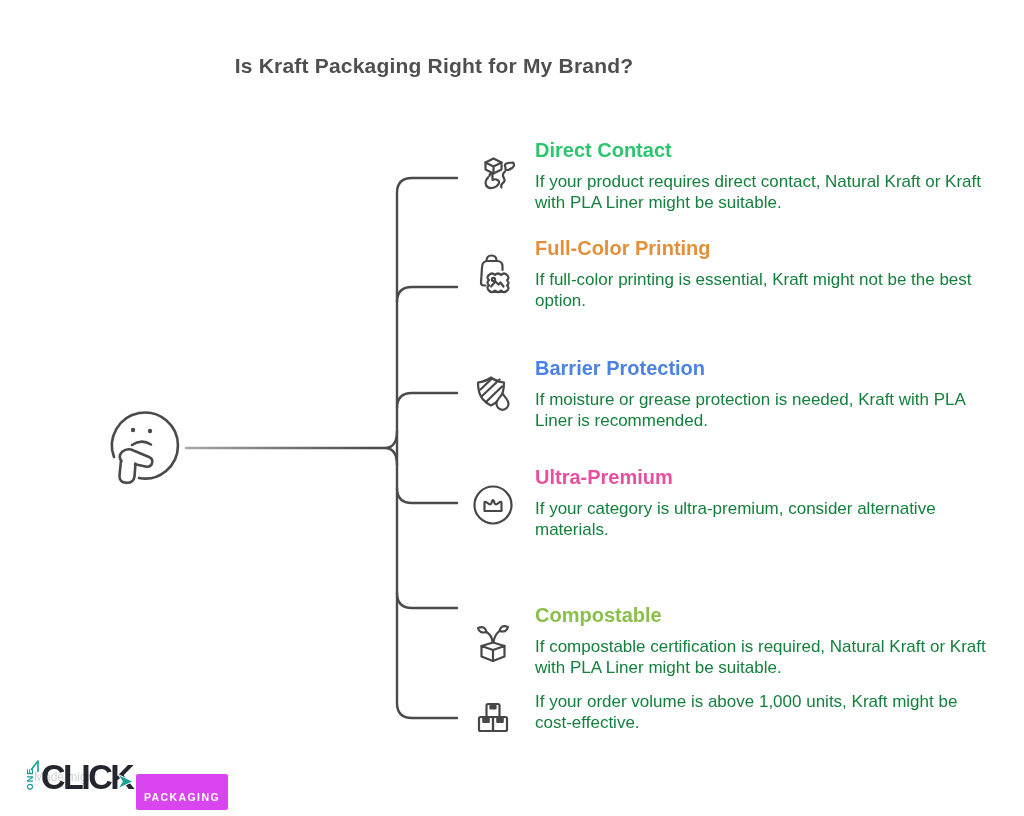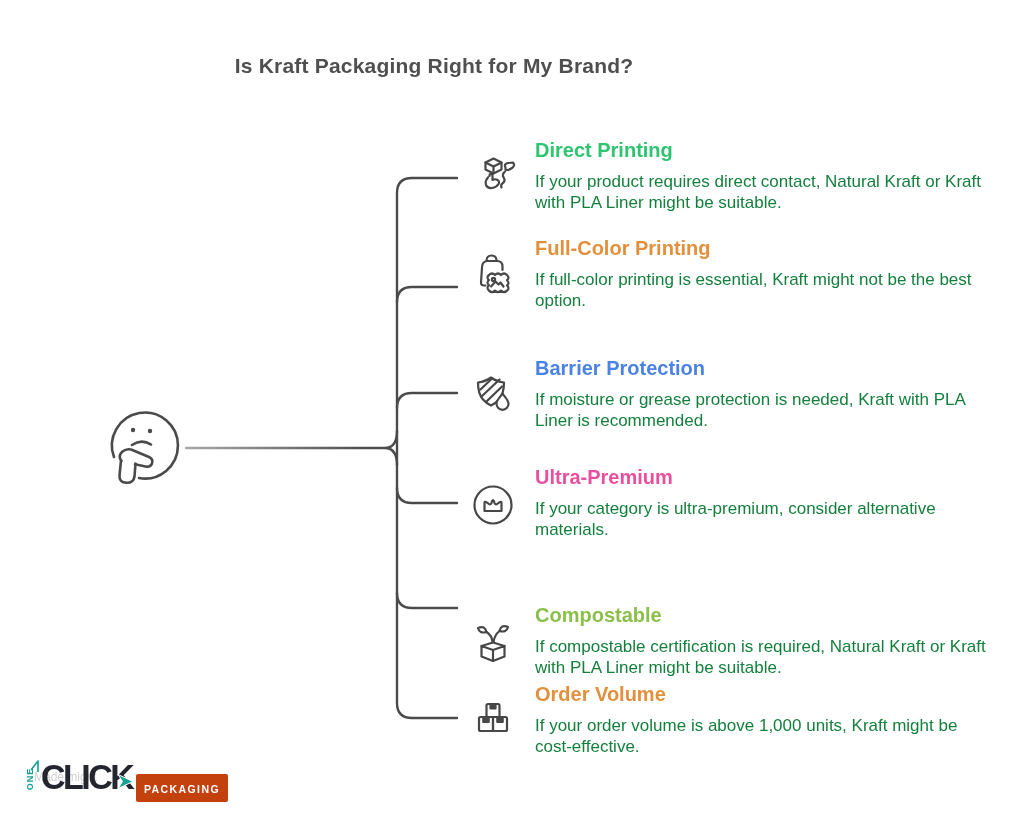--- a/index.html
+++ b/index.html
@@ -26,22 +26,22 @@
     font-size:9px;font-weight:700;letter-spacing:1px;color:#16a096;
   }
   .logo-one-mark{position:absolute;left:1px;top:2px;}
   .logo-click{
     position:absolute;left:13px;top:0px;
     font-size:34px;font-weight:900;letter-spacing:-2.5px;color:#23262e;
     transform:scaleY(1.04);transform-origin:top left;
   }
   .logo-cursor{position:absolute;left:88px;top:16px;}
   .logo-pkg-box{
-    position:absolute;left:108px;top:17px;background:#c2410c;border-radius:2px;
-    padding:5px 8px 5px 8px;
+    position:absolute;left:108px;top:17px;background:#d946ef;border-radius:2px;
+    padding:13px 8px 5px 8px;
   }
   .logo-pkg-box span{color:#ffffff;font-size:10.5px;font-weight:700;letter-spacing:1.4px;}
   .logo-watermark{
     position:absolute;left:6px;top:13px;font-size:12px;color:#8a8a8a;opacity:.40;white-space:nowrap;
   }
 </style>
 </head>
 <body>
 
 <div class="canvas">
@@ -82,21 +82,21 @@
       <svg width="48" height="48" viewBox="0 0 48 48">
         <g fill="none" stroke="#474747" stroke-width="2.2" stroke-linecap="round" stroke-linejoin="round">
           <path d="M16.5,8.5 L24.5,4.5 L32.5,8.5 L32.5,15.5 L24.5,19.5 L16.5,15.5 Z"></path>
           <path d="M16.5,8.5 L24.5,12.5 L32.5,8.5 M24.5,12.5 L24.5,19.5"></path>
           <path d="M20.5,22 Q20.5,19.8 22,19.8 Q23.5,19.8 23.5,22 L23.5,26 Q26,24.5 28.5,26 Q31,27.5 29.5,30 Q27.5,33.5 23,34 Q18.5,34.5 17,31 Q15.8,28 17.5,25.5 L19,23.5"></path>
           <path d="M36.5,13.5 Q34.5,10 39,9 L44,8.5 Q46.5,11.5 43,14 Q38.5,17 36.5,15.5 Z"></path>
           <path d="M36,17.5 Q32.5,20.5 34.8,23.8 Q36.8,26.8 33.5,29.3 Q31.5,30.8 32.5,33.5"></path>
         </g>
       </svg>
     </div>
-    <h2 class="sec-title" style="color: rgb(46, 196, 112);">Direct Printing</h2>
+    <h2 class="sec-title" style="color: rgb(46, 196, 112);">Direct Contact</h2>
     <p class="sec-desc">If your product requires direct contact, Natural Kraft or Kraft<br>with PLA Liner might be suitable.</p>
   </div>
 
   <div class="section" style="top:236px">
     <div class="icon-wrap">
       <svg width="48" height="48" viewBox="0 0 48 48">
         <g fill="none" stroke="#474747" stroke-width="2.2" stroke-linecap="round" stroke-linejoin="round">
           <path d="M17.5,9 Q17.5,3.5 22.5,3.5 Q27.5,3.5 27.5,8.5"></path>
           <path d="M13,15.5 Q13,9 19,9 L28,9 Q33.5,9 33.5,14.5 L33.5,18 M13,15.5 L12,30.5 Q11.8,33.5 15,33.5 L16.5,33.5"></path>
           <path d="M20,23 q3,-3 6,0 q3,-3 6,0 q3,-3 6,0 q3,3 0,5.2 q3,3 0,5.2 q3,3 0,5.2 q-3,3 -6,0 q-3,3 -6,0 q-3,3 -6,0 q-3,-3 0,-5.2 q-3,-3 0,-5.2 q-3,-3 0,-5.2 Z"></path>
@@ -158,21 +158,20 @@
         <g fill="none" stroke="#474747" stroke-width="2.2" stroke-linecap="round" stroke-linejoin="round">
           <rect x="17.5" y="6" width="13" height="13" rx="1.5"></rect>
           <path d="M21.5,6 L21.5,10.5 L26.5,10.5 L26.5,6 M22.7,6.8 L23.3,9 L24,6.8 L24.7,9 L25.3,6.8"></path>
           <rect x="10" y="19" width="14" height="14" rx="1.5"></rect>
           <path d="M14.3,19 L14.3,24 L19.7,24 L19.7,19 M15.4,19.6 L16.1,22.2 L17,19.6 L17.9,22.2 L18.6,19.6"></path>
           <rect x="24" y="19" width="14" height="14" rx="1.5"></rect>
           <path d="M28.3,19 L28.3,24 L33.7,24 L33.7,19 M29.4,19.6 L30.1,22.2 L31,19.6 L31.9,22.2 L32.6,19.6"></path>
         </g>
       </svg>
     </div>
-    <h2 class="sec-title" style="color: rgb(226, 144, 59);">Order Volume</h2>
     <p class="sec-desc">If your order volume is above 1,000 units, Kraft might be<br>cost-effective.</p>
   </div>
 
   <div class="logo">
     <span class="logo-watermark">Made might</span>
     <svg class="logo-one-mark" width="12" height="14" viewBox="0 0 12 14">
       <path d="M2,11 L9,2 L9,13" fill="none" stroke="#16a096" stroke-width="1.6" stroke-linejoin="round"></path>
     </svg>
     <span class="logo-one">ONE</span>
     <span class="logo-click">CLICK</span>

